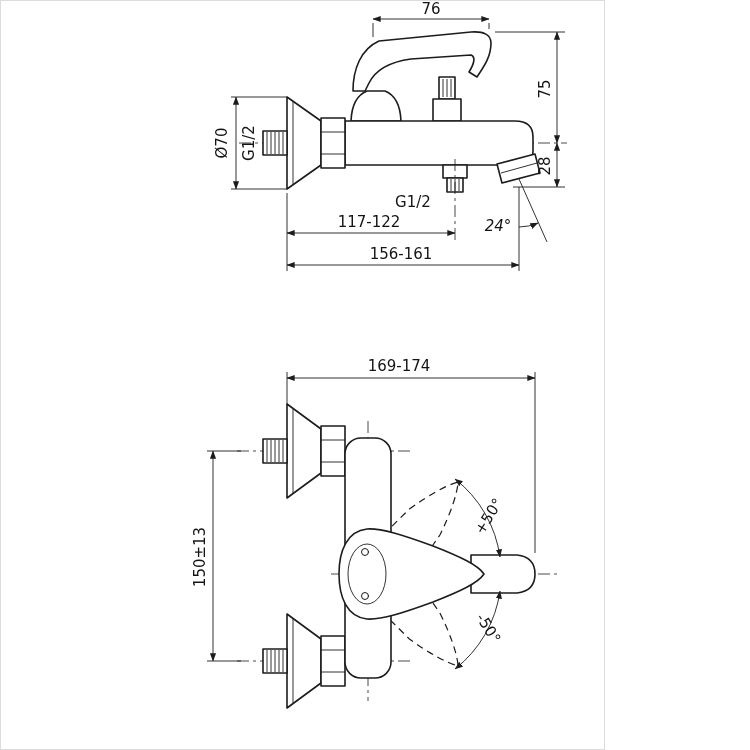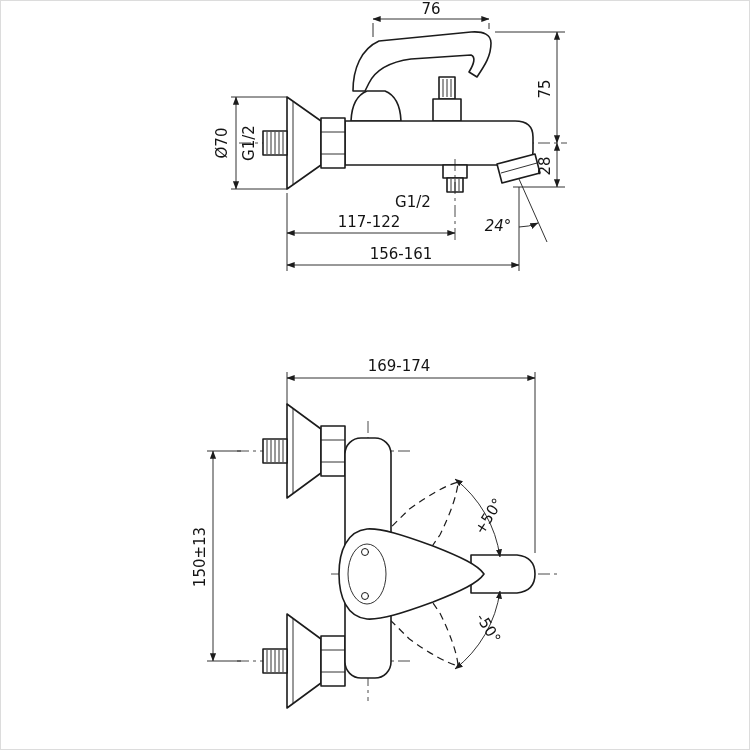--- a/index.html
+++ b/index.html
@@ -1,16 +1,16 @@
 <!DOCTYPE html>
 <html><head>
 <meta charset="utf-8">
 <style>
   html,body{margin:0;padding:0;background:#fff;}
-  .page{width:750px;height:750px;background:#ffffff;border:1px solid #dcdcdc;box-sizing:border-box;position:relative;font-family:"DejaVu Sans",sans-serif;}
+  .page{width:605px;height:750px;background:#ffffff;border:1px solid #dcdcdc;box-sizing:border-box;position:relative;font-family:"DejaVu Sans",sans-serif;}
   svg{display:block;}
   .obj{fill:#ffffff;stroke:#1c1c1c;stroke-width:1.6;stroke-linejoin:round;stroke-linecap:round;}
   .thin{fill:none;stroke:#1c1c1c;stroke-width:0.9;}
   .dim{fill:none;stroke:#1c1c1c;stroke-width:0.9;}
   .cl{fill:none;stroke:#1c1c1c;stroke-width:0.8;stroke-dasharray:12 4 3 4;}
   .dash{fill:none;stroke:#1c1c1c;stroke-width:1.2;stroke-dasharray:7 5;}
   text{font-family:"DejaVu Sans",sans-serif;font-size:15px;fill:#141414;}
   .ang{font-style:italic;}
 </style>
 </head>

